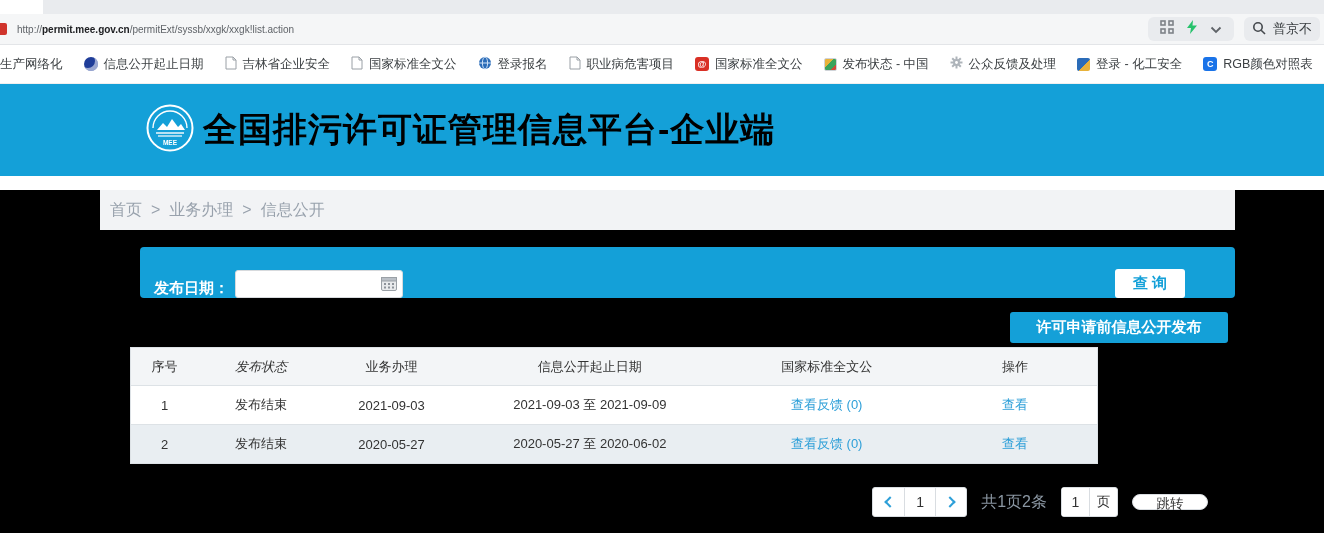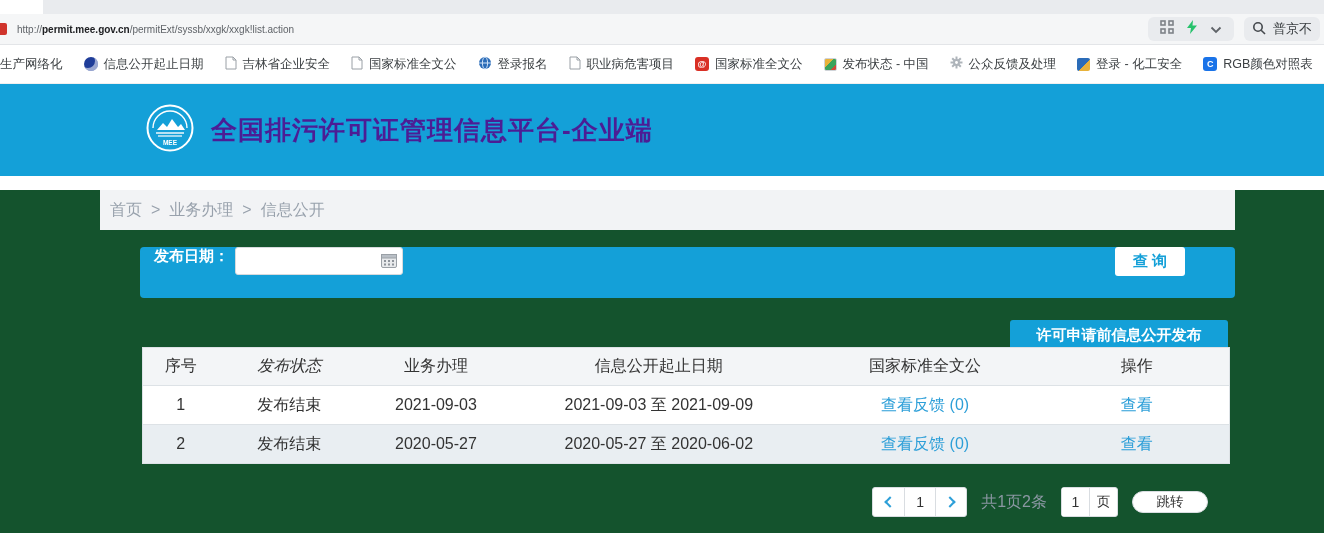--- a/index.html
+++ b/index.html
@@ -36,49 +36,49 @@
   .dot-navy { background:#1f3d99; box-shadow:inset -3px -3px 0 rgba(255,255,255,.55); }
   .sq-map { width:13px; height:13px; border-radius:2px; border:1px solid #cfd3d8;
     background:linear-gradient(135deg,#e8b23a 0 40%, #3aa35c 40% 75%, #d04a3a 75%); }
   .sq-puzzle { width:13px; height:13px; border-radius:2px;
     background:linear-gradient(135deg,#2b6cb8 0 55%, #e8b23a 55%); }
 
   
   #appheader { left:0; top:84px; width:1324px; height:92px; background:#14a0d8;
     display:flex; align-items:center; }
   #logo { margin-left:145px; }
-  #site-title { color:#4c1d95; font-size:26px; font-weight:bold; margin-left:16px;
+  #site-title { color:#000000; font-size:34px; font-weight:bold; margin-left:8px;
     letter-spacing:1px; }
 
   
-  #pagebody { left:0; top:176px; width:1324px; height:357px; background:#14532d; }
+  #pagebody { left:0; top:176px; width:1324px; height:357px; background:#000000; }
   #pagebody .white-gap { position:absolute; left:0; top:0; width:1324px; height:14px; background:#fff; }
   #breadcrumb { position:absolute; left:100px; top:14px; width:1135px; height:40px;
     background:#f2f3f5; display:flex; align-items:center; padding-left:10px;
     color:#98a1ac; font-size:16px; gap:9px; }
   #breadcrumb span { cursor:default; }
 
   #filterpanel { position:absolute; left:140px; top:71px; width:1095px; height:51px;
-    background:#14a0d8; border-radius:4px; display:flex; align-items:flex-start; }
+    background:#14a0d8; border-radius:4px; display:flex; align-items:flex-end; }
   #date-label { color:#fff; font-size:15px; font-weight:bold; margin-left:14px; }
   #date-input-wrap { position:relative; margin-left:6px; }
   #date-input { width:168px; height:28px; border:1px solid #d7dadd; border-radius:3px;
     background:#fff; padding:0 26px 0 8px; font-size:13px; }
   #date-input-wrap svg { position:absolute; right:6px; top:7px; }
   #query-btn { margin-left:auto; margin-right:50px; width:70px; height:29px; background:#fff;
     border:none; border-radius:3px; color:#14a0d8; font-size:15px; font-weight:bold;
     cursor:pointer; font-family:inherit; }
 
-  #publish-btn { position:absolute; left:1010px; top:144px; width:218px; height:31px;
+  #publish-btn { position:absolute; left:1010px; top:136px; width:218px; height:31px;
     background:#14a0d8; color:#fff; border:none; border-radius:3px; font-size:15px;
     font-weight:bold; cursor:pointer; font-family:inherit; }
 
   
-  #datatable { position:absolute; left:142px; top:171px; width:1088px;
-    border:1px solid #dde2e6; border-collapse:collapse; font-size:16px; color:#333;
+  #datatable { position:absolute; left:130px; top:171px; width:968px;
+    border:1px solid #dde2e6; border-collapse:collapse; font-size:13px; color:#333;
     background:#fff; }
   #datatable th { background:#f3f5f7; font-weight:normal; height:38px;
     border-bottom:1px solid #dde2e6; }
   #datatable td { height:39px; text-align:center; border-bottom:1px solid #dde2e6; }
   #datatable tr.alt td { background:#e9eef2; }
   .c1{width:7%;} .c2{width:13%;font-style:italic;} .c3{width:14%;} .c4{width:27%;} .c5{width:22%;} .c6{width:17%;}
   a.tlink { color:#2d9fd8; text-decoration:none; cursor:pointer; }
 
   
   #pager { position:absolute; right:116px; top:311px; height:30px;
@@ -89,21 +89,21 @@
   .pager-cell + .pager-cell { border-left:1px solid #d9dde1; }
   .chev { width:8px; height:8px; border-left:2px solid #2d9fd8; border-bottom:2px solid #2d9fd8; }
   .chev.left  { transform:rotate(45deg); margin-left:3px; }
   .chev.right { transform:rotate(-135deg); margin-right:3px; }
   #pager-summary { color:#8b97a3; font-size:16px; }
   .goto-group { display:flex; border:1px solid #d9dde1; border-radius:3px; background:#fff; height:30px; }
   #goto-input { width:27px; height:28px; border:none; text-align:center; font-size:14px;
     color:#333; background:#fff; font-family:inherit; }
   .goto-unit { width:28px; height:28px; display:flex; align-items:center; justify-content:center;
     border-left:1px solid #d9dde1; font-size:13.5px; color:#333; }
-  #jump-btn { width:76px; height:22px; background:#fff; border:1px solid #d9dde1;
+  #jump-btn { width:76px; height:16px; background:#fff; border:1px solid #d9dde1;
     border-radius:11px; font-size:13.5px; color:#333; cursor:pointer; font-family:inherit; }
 </style>
 </head>
 <body>
 
 <div id="stage">
 
   <div id="tabstrip" class="abs">
     <div class="active-tab"></div>
   </div>

